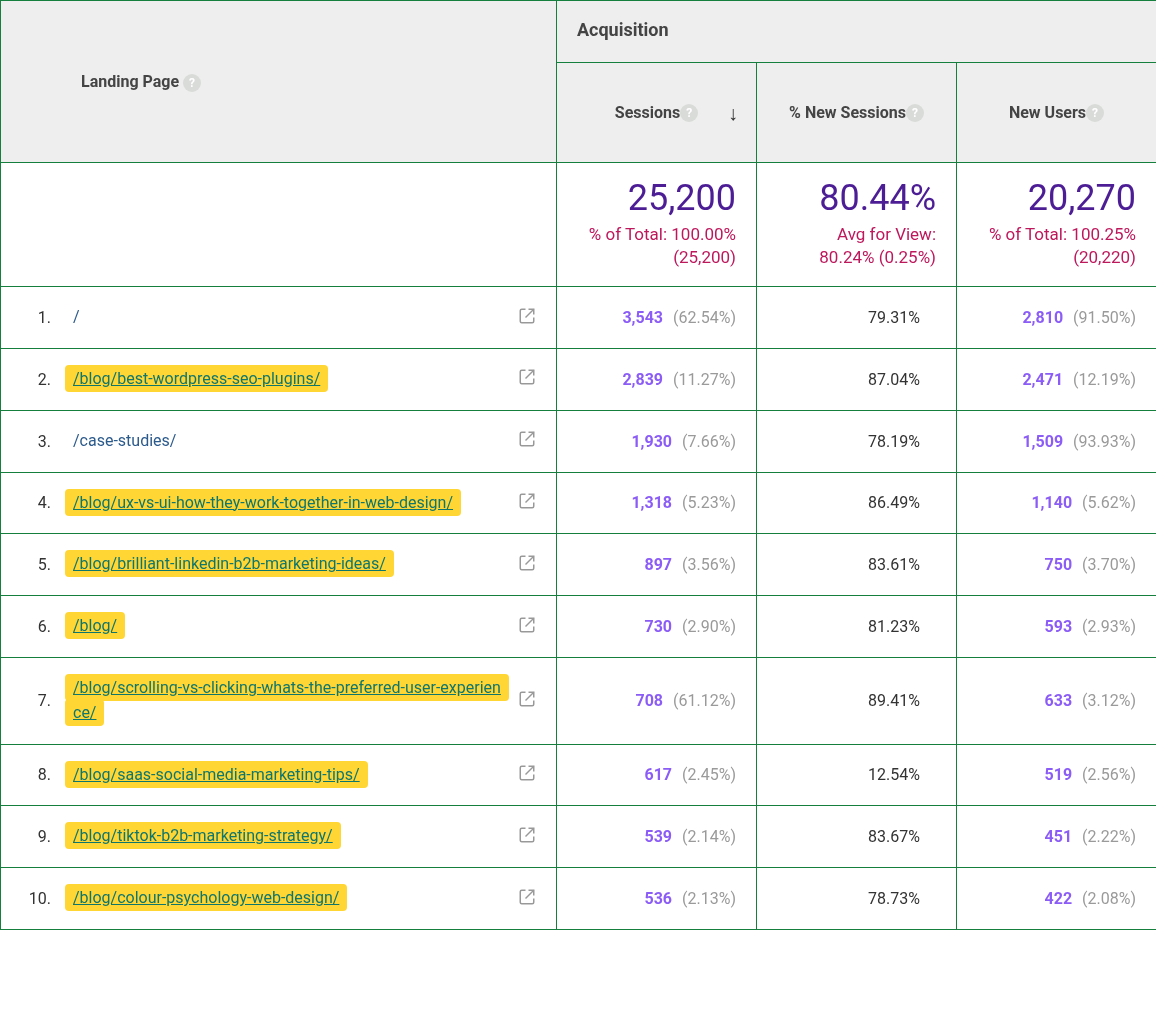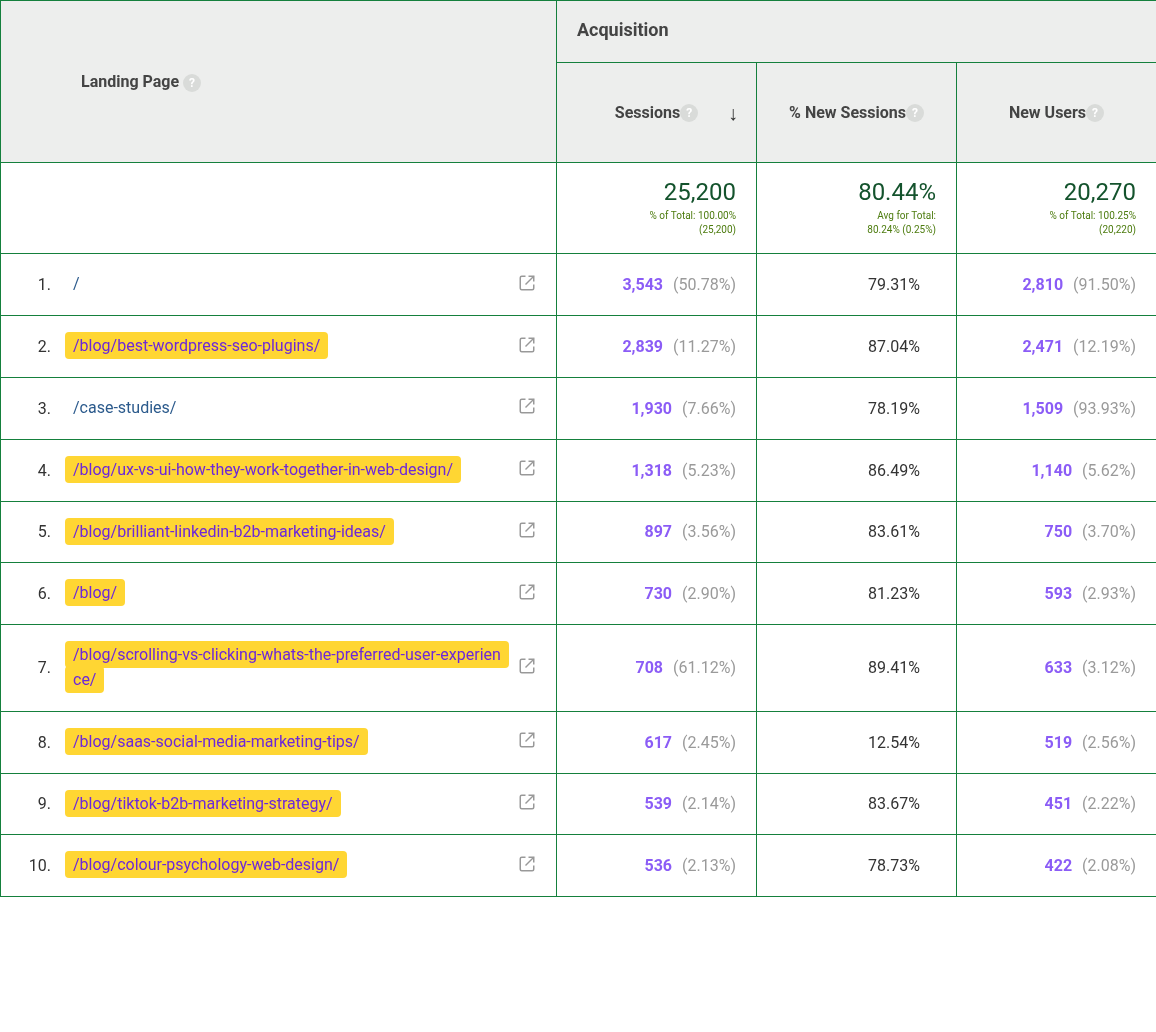--- a/index.html
+++ b/index.html
@@ -64,22 +64,22 @@
     font-size: 20px;
     color: #333;
   }
   
   .summary td {
     padding: 16px 20px;
     vertical-align: top;
     text-align: right;
   }
   .summary .empty-cell { background: #fff; }
-  .summary .big { font-size: 24px; color: #14532d; display: block; line-height: 1.1; margin-bottom: 4px; }
-  .summary .sub { font-size: 10px; color: #4d7c0f; display: block; line-height: 1.4; }
+  .summary .big { font-size: 36px; color: #4c1d95; display: block; line-height: 1.1; margin-bottom: 4px; }
+  .summary .sub { font-size: 17px; color: #be185d; display: block; line-height: 1.4; }
   
   .data-row td {
     padding: 18px 20px;
     vertical-align: middle;
   }
   .cell-page {
     display: flex;
     align-items: center;
   }
   .row-num {
@@ -97,23 +97,24 @@
     color: #2b5a8c;
     text-decoration: none;
     word-break: break-all;
     display: inline;
     padding: 4px 8px;
     border-radius: 4px;
     line-height: 1.55;
   }
   .page-link.highlight {
     background: #ffd633;
-    color: #6d28d9;
+    color: #0f766e;
     -webkit-box-decoration-break: clone;
     box-decoration-break: clone;
+    text-decoration: underline;
   }
   .ext-icon {
     width: 28px;
     text-align: right;
     flex-shrink: 0;
     color: #999;
   }
   .ext-icon svg { width: 18px; height: 18px; }
   .metric-cell {
     text-align: right;
@@ -170,42 +171,42 @@
   <tbody id="tbody">
     <tr class="summary">
       <td class="empty-cell"></td>
       <td>
         <span class="big">25,200</span>
         <span class="sub">% of Total: 100.00%</span>
         <span class="sub">(25,200)</span>
       </td>
       <td>
         <span class="big">80.44%</span>
-        <span class="sub">Avg for Total:</span>
+        <span class="sub">Avg for View:</span>
         <span class="sub">80.24% (0.25%)</span>
       </td>
       <td>
         <span class="big">20,270</span>
         <span class="sub">% of Total: 100.25%</span>
         <span class="sub">(20,220)</span>
       </td>
     </tr>
   <tr class="data-row">
         <td>
           <div class="cell-page">
             <span class="row-num">1.</span>
             <span class="page-link-wrap"><a class="page-link" href="#">/</a></span>
             <span class="ext-icon"><svg viewBox="0 0 24 24" fill="none" stroke="currentColor" stroke-width="2">
                 <path d="M14 3h7v7"></path>
                 <path d="M10 14L21 3"></path>
                 <path d="M21 14v5a2 2 0 0 1-2 2H5a2 2 0 0 1-2-2V5a2 2 0 0 1 2-2h5"></path>
               </svg></span>
           </div>
         </td>
-        <td class="metric-cell"><span class="val">3,543</span><span class="pct">(50.78%)</span></td>
+        <td class="metric-cell"><span class="val">3,543</span><span class="pct">(62.54%)</span></td>
         <td class="metric-cell center"><span>79.31%</span></td>
         <td class="metric-cell"><span class="val">2,810</span><span class="pct">(91.50%)</span></td>
       </tr>
       <tr class="data-row">
         <td>
           <div class="cell-page">
             <span class="row-num">2.</span>
             <span class="page-link-wrap"><a class="page-link highlight" href="#">/blog/best-wordpress-seo-plugins/</a></span>
             <span class="ext-icon"><svg viewBox="0 0 24 24" fill="none" stroke="currentColor" stroke-width="2">
                 <path d="M14 3h7v7"></path>

